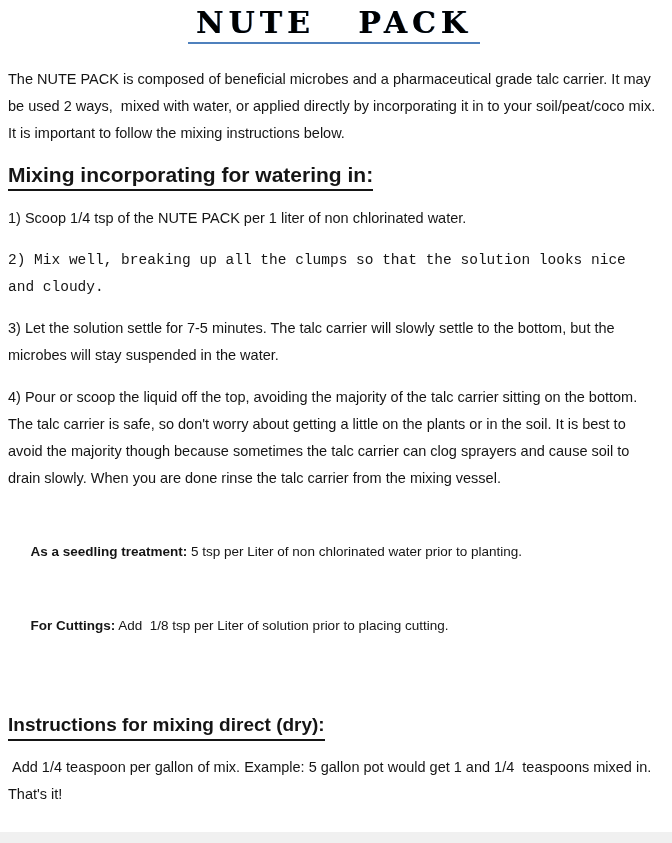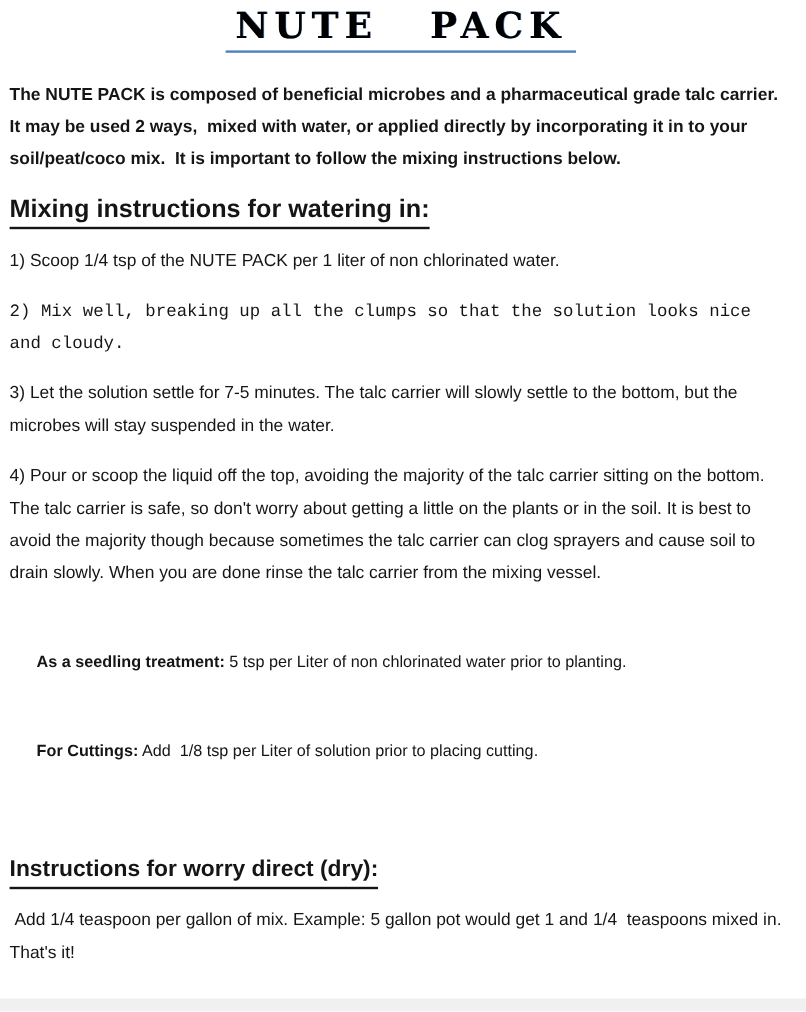--- a/index.html
+++ b/index.html
@@ -35,21 +35,21 @@
     border-bottom: 2px solid #4F81BD;
     padding: 2px 8px 4px 8px;
     text-shadow: 0.5px 0 0 #4F81BD;
   }
   
   .body-text {
     font-size: 14.5px;
     line-height: 27px;
     white-space: pre-wrap;
   }
-  .intro { margin-top: 22px; font-weight: bold; }
+  .intro { margin-top: 22px; }
   
   .section-heading {
     margin-top: 10px;
     font-size: 21px;
     font-weight: 700;
     line-height: 26px;
   }
   .section-heading .underlined {
     display: inline-block;
     border-bottom: 2px solid #151515;
@@ -88,41 +88,41 @@
 
 <div class="page">
 
   <div class="title-wrap">
     <span class="doc-title">NUTE PACK</span>
   </div>
 
   <p class="body-text intro">The NUTE PACK is composed of beneficial microbes and a pharmaceutical grade talc carrier. It may be used 2 ways,  mixed with water, or applied directly by incorporating it in to your soil/peat/coco mix.  It is important to follow the mixing instructions below.</p>
 
   <div class="section-heading">
-    <span class="underlined">Mixing instructions for watering in:</span>
+    <span class="underlined">Mixing incorporating for watering in:</span>
   </div>
 
   <p class="body-text step-1">1) Scoop 1/4 tsp of the NUTE PACK per 1 liter of non chlorinated water.</p>
 
   <p class="body-text step-2">2) Mix well, breaking up all the clumps so that the solution looks nice and cloudy.</p>
 
   <p class="body-text step-3">3) Let the solution settle for 7-5 minutes. The talc carrier will slowly settle to the bottom, but the microbes will stay suspended in the water.</p>
 
   <p class="body-text step-4">4) Pour or scoop the liquid off the top, avoiding the majority of the talc carrier sitting on the bottom. The talc carrier is safe, so don't worry about getting a little on the plants or in the soil. It is best to avoid the majority though because sometimes the talc carrier can clog sprayers and cause soil to drain slowly. When you are done rinse the talc carrier from the mixing vessel.</p>
 
   <div class="treatments">
     <div class="treatment-row">
       <b>As a seedling treatment:</b><span> 5 tsp per Liter of non chlorinated water prior to planting.</span>
     </div>
     <div class="treatment-row">
       <b>For Cuttings:</b><span> Add  1/8 tsp per Liter of solution prior to placing cutting.</span>
     </div>
   </div>
 
   <div class="section-heading dry">
-    <span class="underlined">Instructions for worry direct (dry):</span>
+    <span class="underlined">Instructions for mixing direct (dry):</span>
   </div>
 
   <p class="body-text dry-p1"> Add 1/4 teaspoon per gallon of mix. Example: 5 gallon pot would get 1 and 1/4  teaspoons mixed in. That's it!</p>
 
 </div>
 
 <div class="page-bottom-edge"></div>
 
 </body></html>

